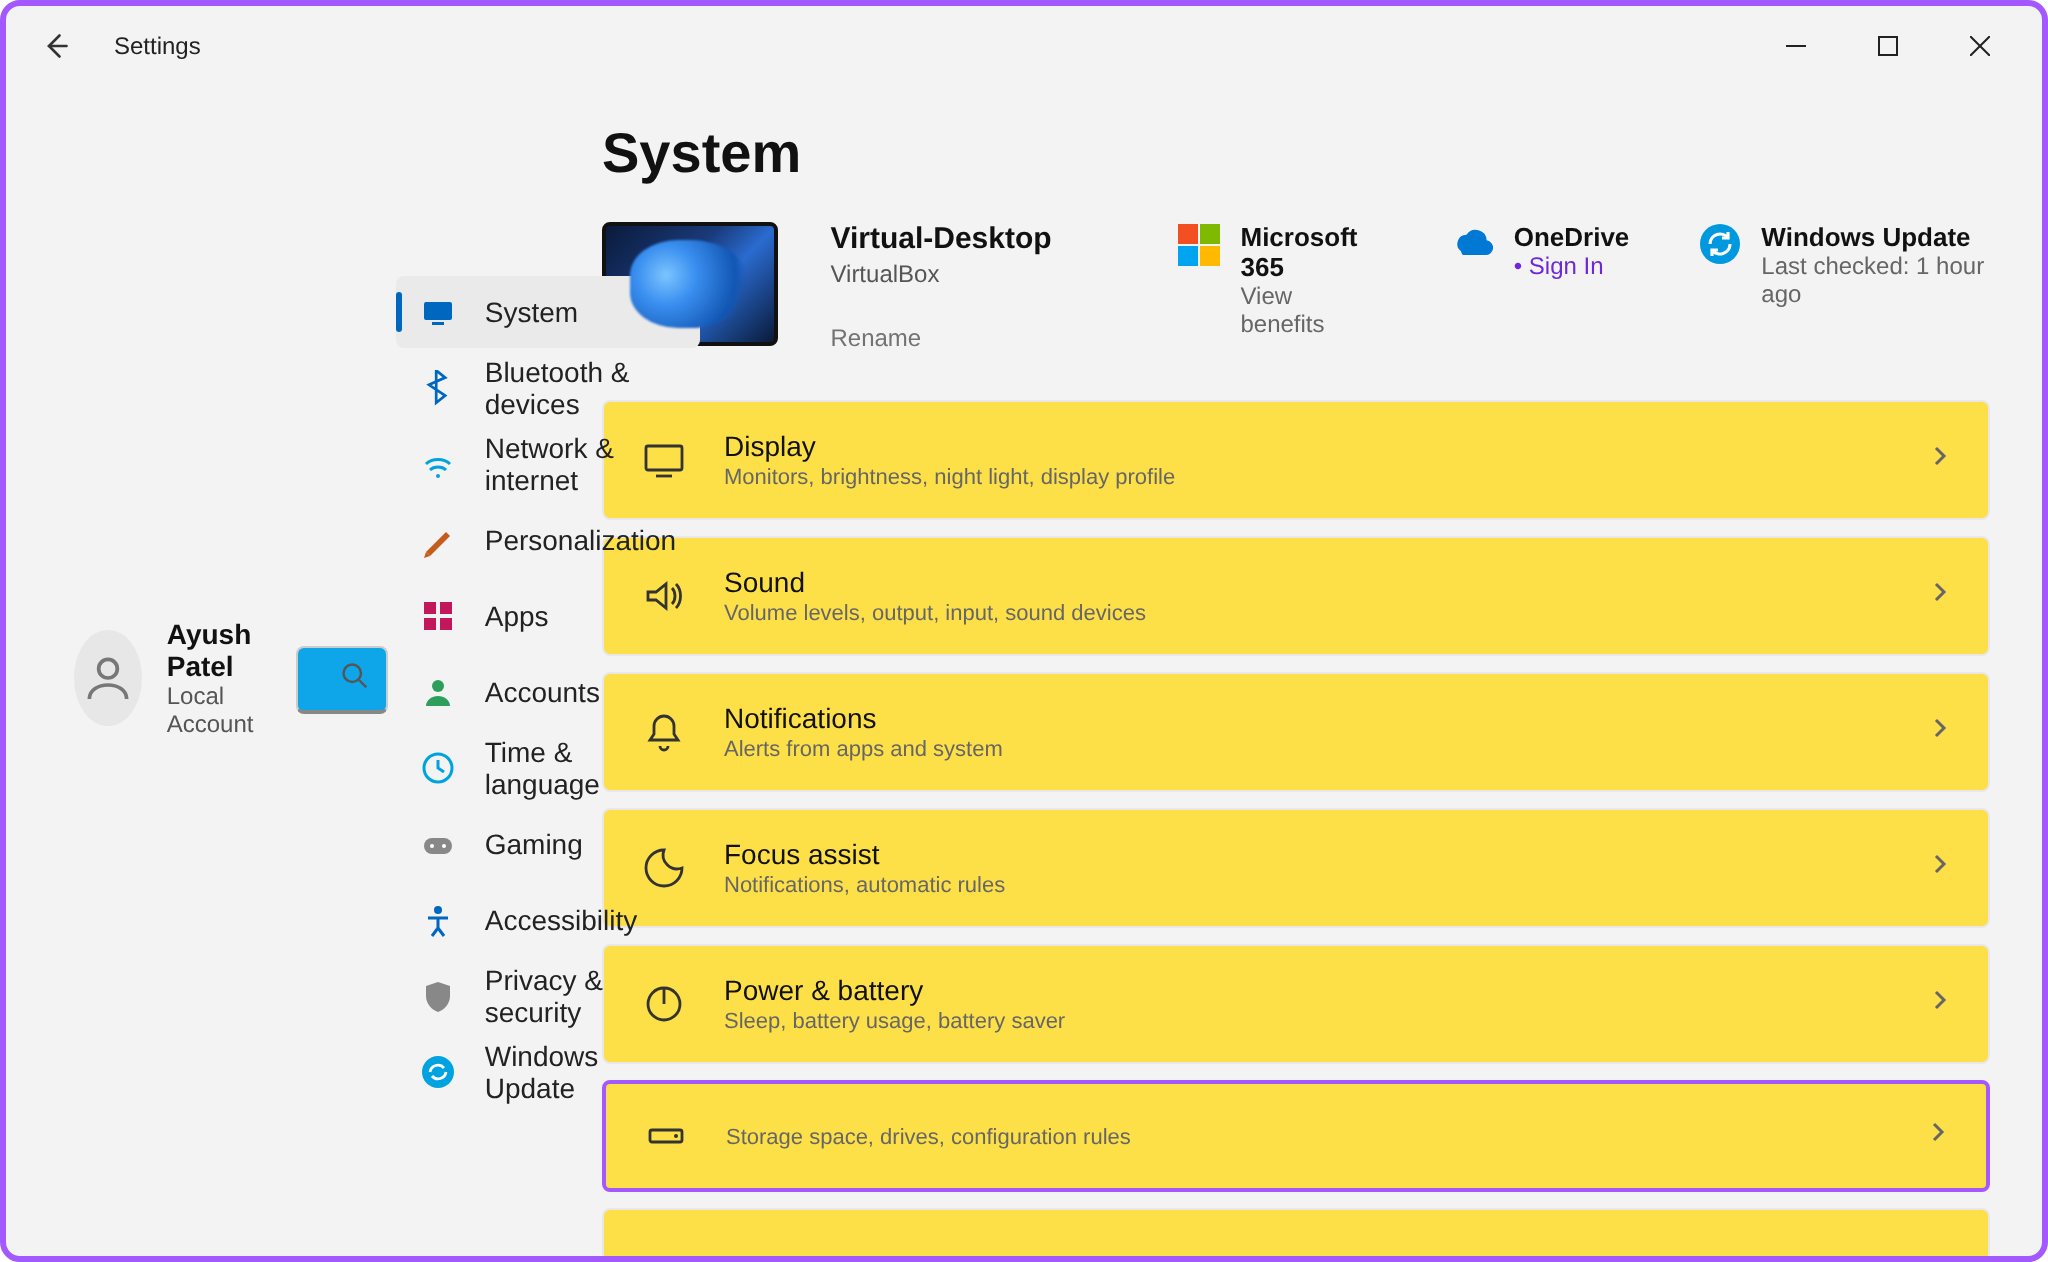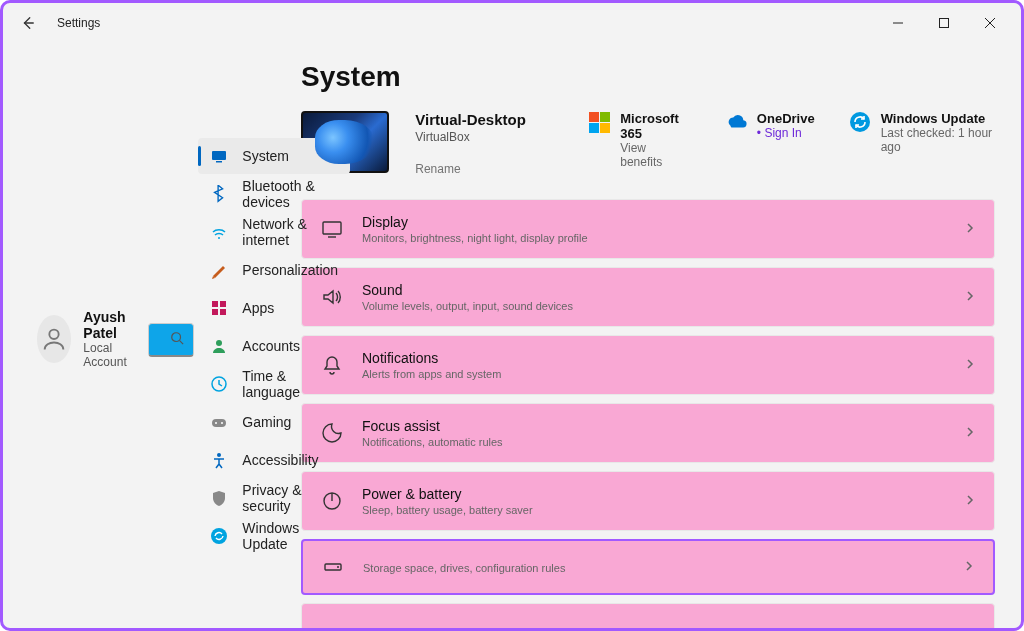--- a/index.html
+++ b/index.html
@@ -32,21 +32,21 @@
 .device-info { min-width:140px; }
 .device-name { font-size:15px; font-weight:600; color:#111; }
 .device-sub { font-size:12px; color:#555; margin-top:2px; }
 .rename-link { font-size:12px; color:#737373; cursor:pointer; margin-top:18px; display:inline-block; }
 .hero-tile { display:flex; align-items:flex-start; gap:10px; margin-left:8px; }
 .hero-tile .txt .ht-title { font-size:13px; font-weight:600; color:#111; }
 .hero-tile .txt .ht-sub { font-size:12px; color:#666; }
 .hero-tile .txt .ht-link { font-size:12px; color:#6d28d9; }
 .hi-icon { width:22px; height:22px; display:flex; align-items:center; justify-content:center; }
 .settings-list { display:flex; flex-direction:column; gap:8px; }
-.setting-card { display:flex; align-items:center; gap:18px; background:#f9a8d4; border:1px solid #e8e8e8; border-radius:4px; padding: 14px 18px; cursor:pointer; }
+.setting-card { display:flex; align-items:center; gap:18px; background:#fde047; border:1px solid #e8e8e8; border-radius:4px; padding: 14px 18px; cursor:pointer; }
 .setting-card.hl { border:2px solid #a259ff; }
 .sc-icon { width:24px; height:24px; display:flex; align-items:center; justify-content:center; color:#333; }
 .sc-body { flex:1; }
 .sc-title { font-size:14px; color:#111; }
 .sc-sub { font-size:11px; color:#666; margin-top:2px; }
 .chev { color:#666; }
 .ms-logo { display:grid; grid-template-columns:10px 10px; grid-template-rows:10px 10px; gap:1px; }
 </style>
 </head>
 <body>

